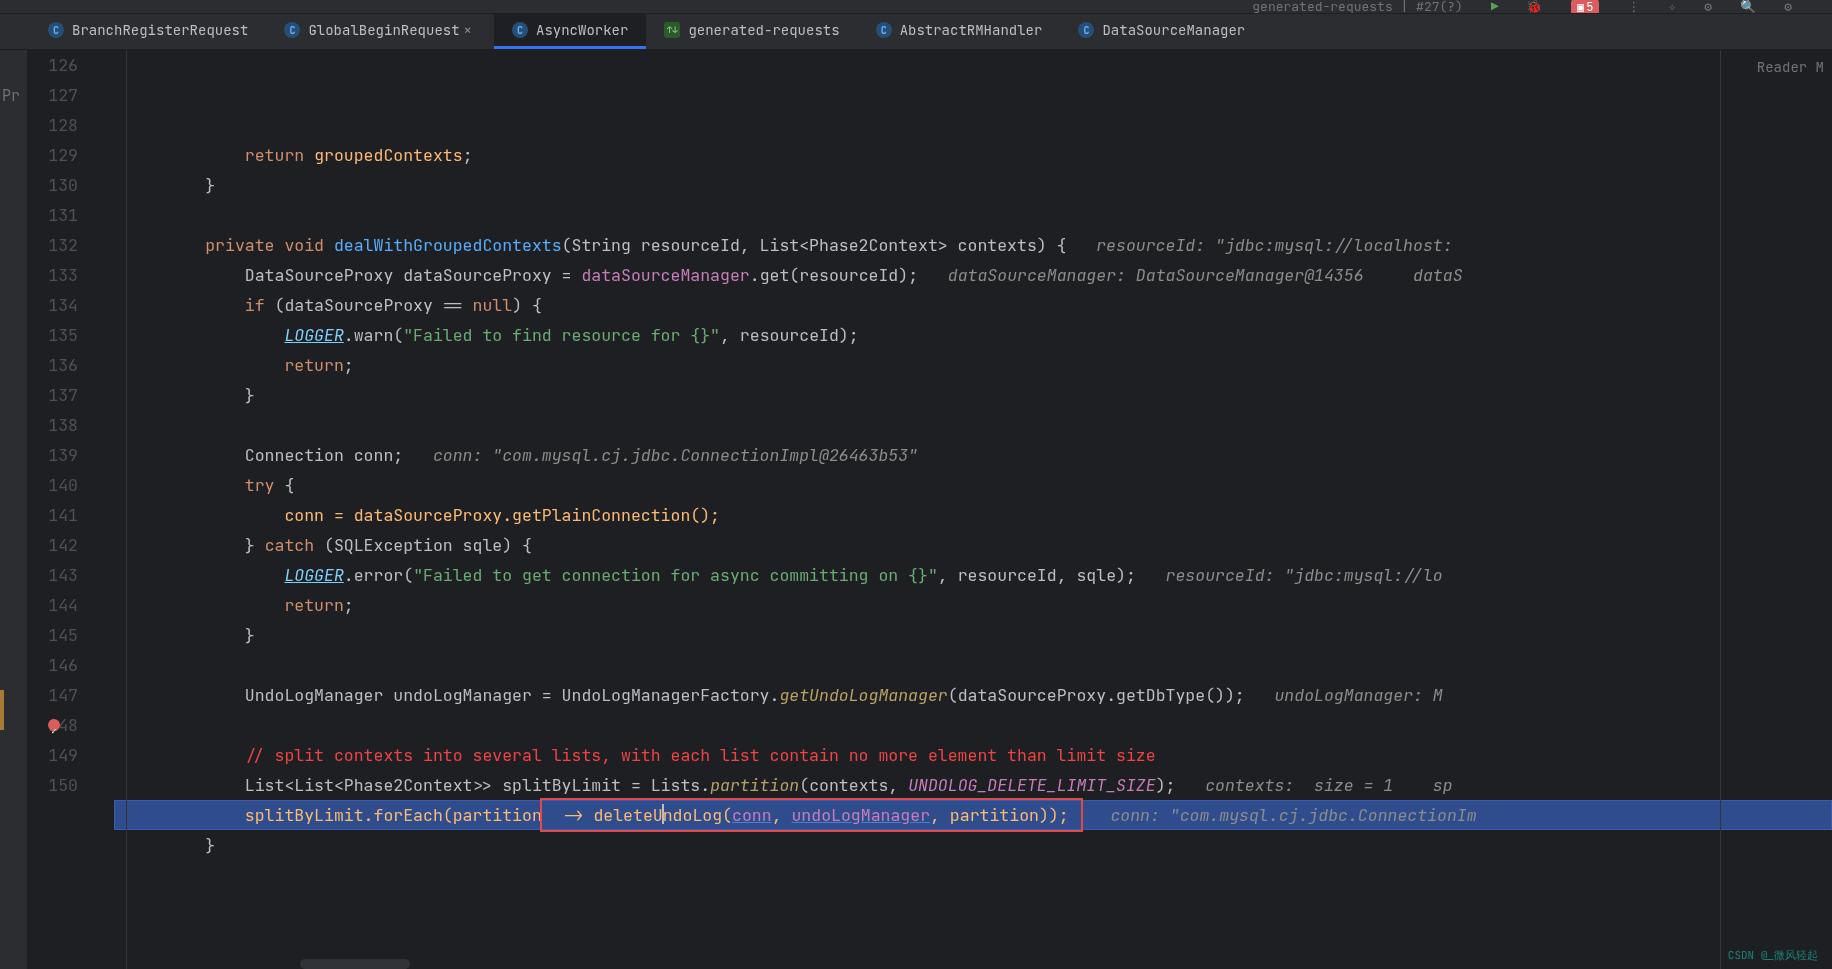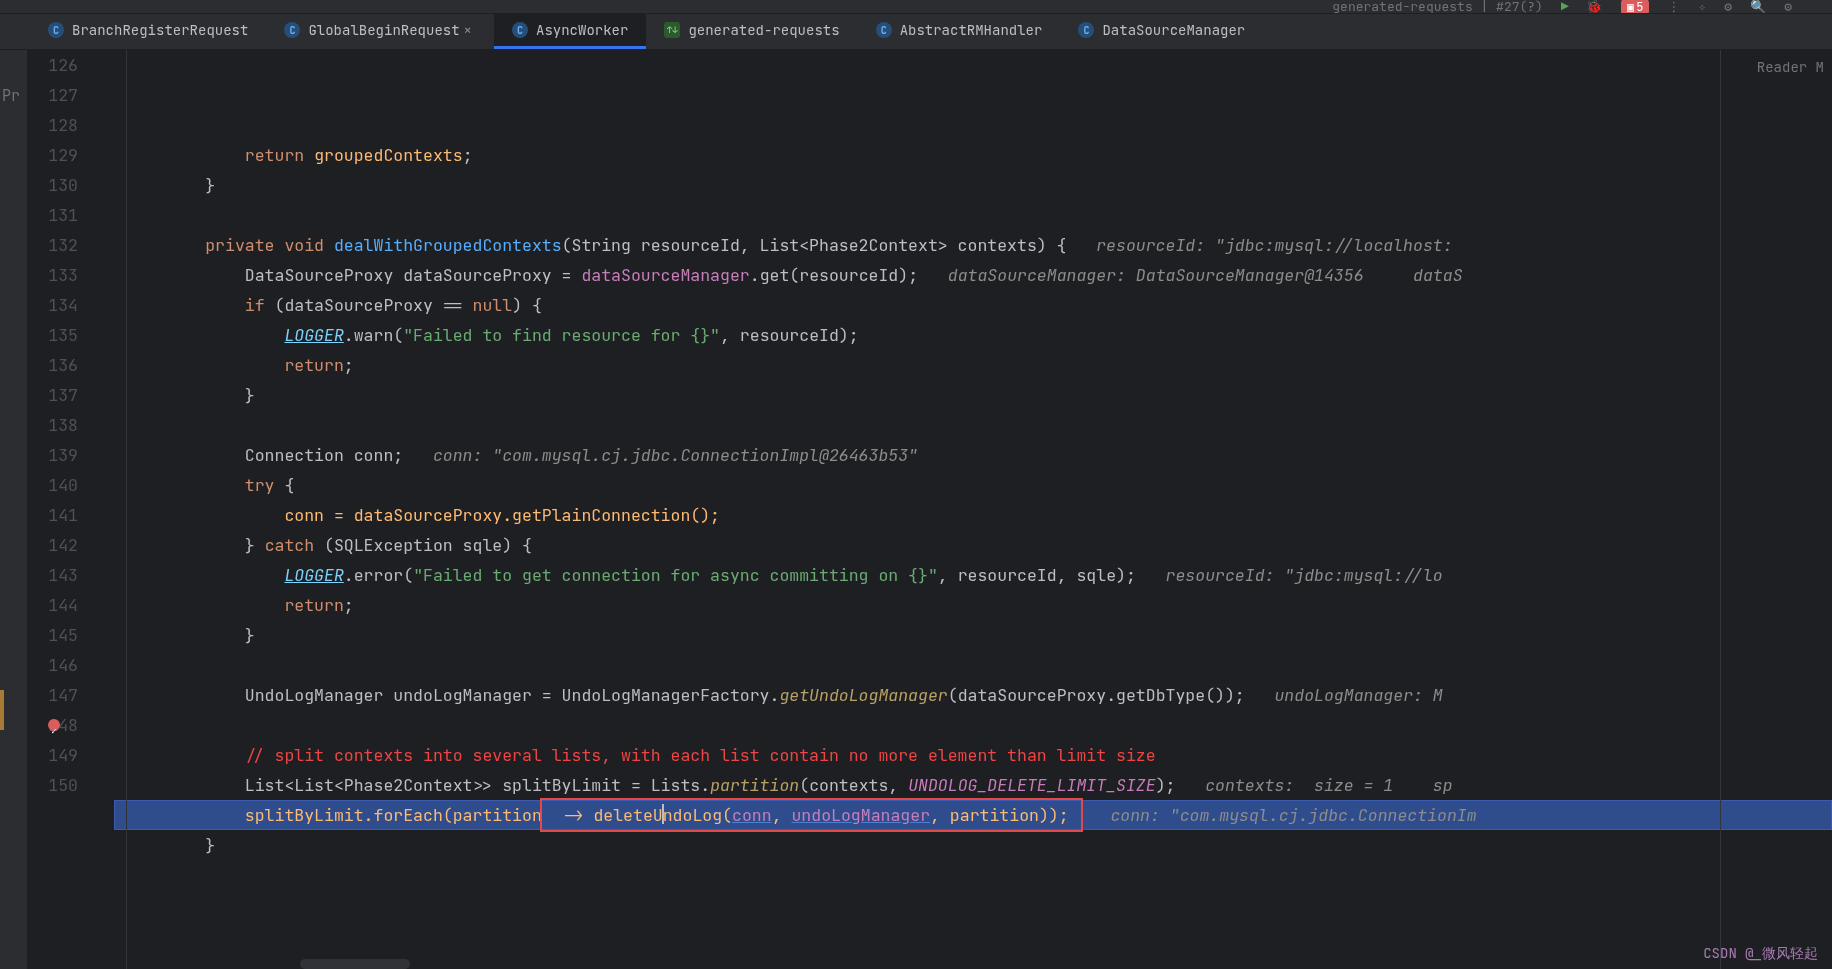--- a/index.html
+++ b/index.html
@@ -16,21 +16,21 @@
 
   
   .top-toolbar {
     height: 14px;
     background: #2b2d30;
     border-bottom: 1px solid #1e1f22;
     display: flex;
     align-items: center;
     justify-content: flex-end;
     padding-right: 40px;
-    gap: 18px;
+    gap: 28px;
     color: #6f737a;
     font-size: 13px;
     overflow: hidden;
   }
   .top-toolbar .spacer { flex: 1; }
   .run-badge {
     background: #db5c5c;
     border-radius: 4px;
     color: #fff;
     padding: 0 6px;
@@ -179,22 +179,22 @@
     right: 8px;
     top: 58px;
     color: #6f737a;
     font-size: 14px;
   }
 
   .watermark {
     position: absolute;
     right: 14px;
     bottom: 6px;
-    color: #f0abfc;
-    font-size: 14px;
+    color: #14b8a6;
+    font-size: 11px;
     opacity: .65;
   }
 
   .scroll-thumb {
     position: absolute;
     bottom: 0;
     left: 300px;
     width: 110px;
     height: 10px;
     background: #4d5157;

